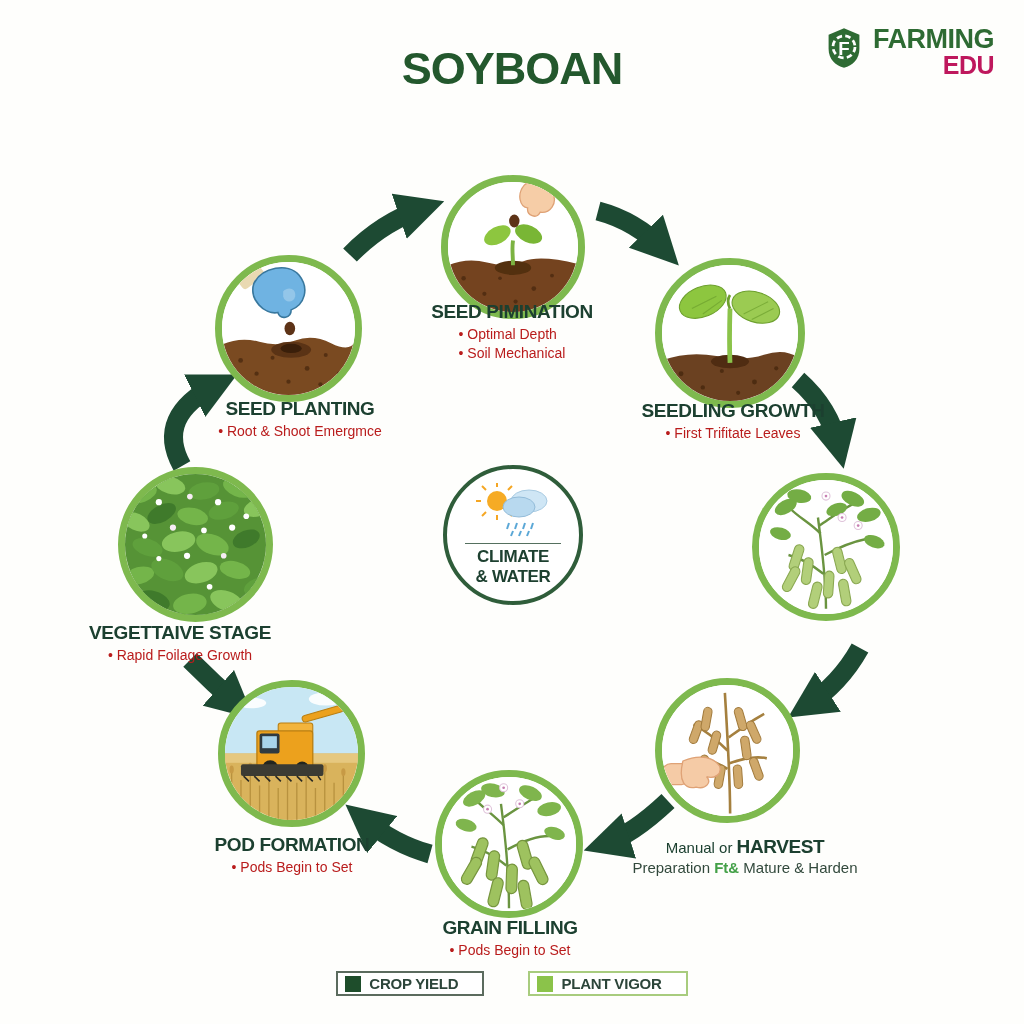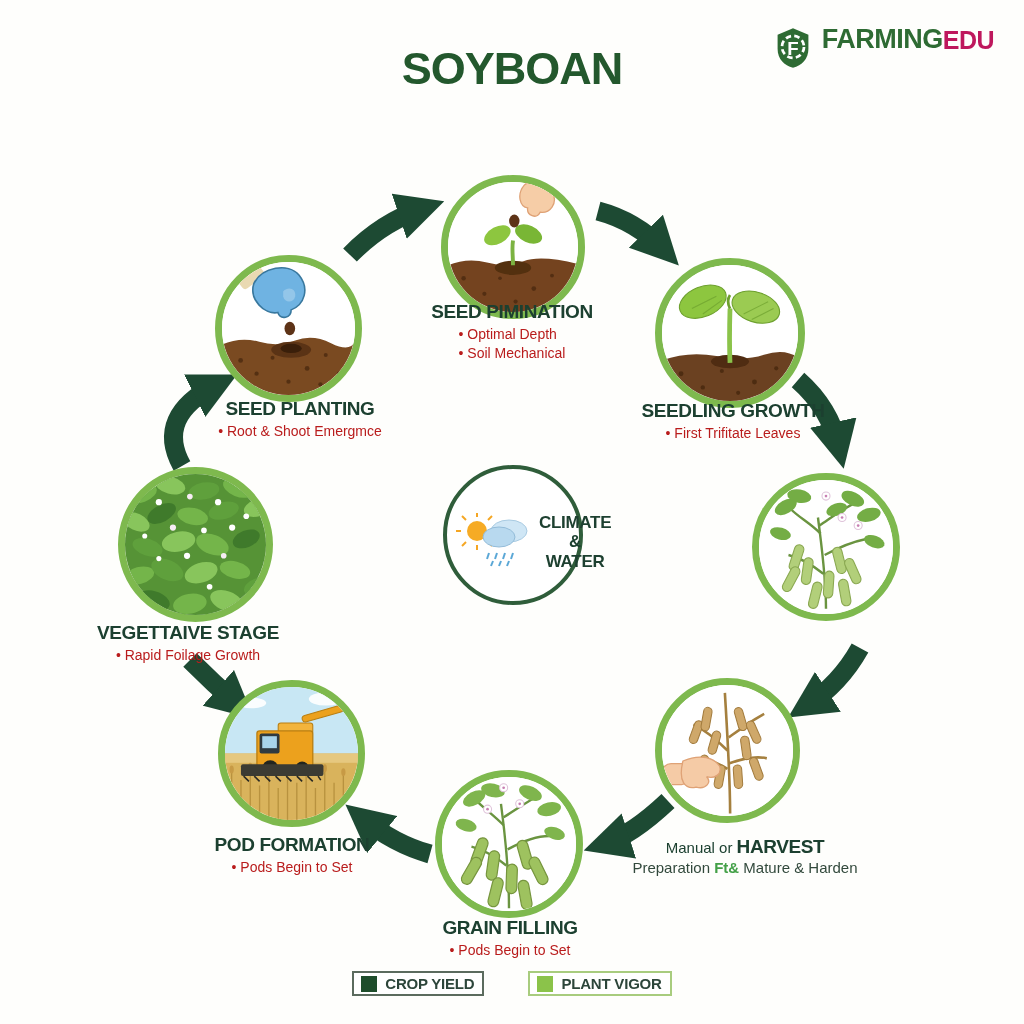--- a/index.html
+++ b/index.html
@@ -4,47 +4,47 @@
 <style>
   html,body{margin:0;padding:0;background:#ffffff;}
   .canvas{position:relative;width:1024px;height:1024px;background:#fefefc;overflow:hidden;
           font-family:"Liberation Sans",sans-serif;}
   
   .title-wrap{position:absolute;top:44px;left:0;width:100%;text-align:center;
               color:#23582d;font-weight:bold;letter-spacing:-1px;line-height:1.12;}
   .title-line{font-size:45px;}
   
   .logo{position:absolute;top:26px;right:30px;display:flex;align-items:flex-start;gap:7px;}
-  .logo-txt{display:flex;flex-direction:row;align-items:flex-end;line-height:1.0;text-align:center;}
+  .logo-txt{display:flex;flex-direction:column;align-items:flex-end;line-height:1.0;text-align:center;}
   .logo-main{font-size:27px;font-weight:bold;color:#2e6b33;letter-spacing:-0.5px;}
   .logo-sub{font-size:25px;font-weight:bold;color:#be185d;letter-spacing:-0.5px;}
   
   .circle{position:absolute;border-radius:50%;border:7px solid #7eb94e;background:#fff;
           box-sizing:border-box;overflow:hidden;}
   .circle svg{display:block;width:100%;height:100%;}
   .center-circle{position:absolute;left:443px;top:465px;width:140px;height:140px;border-radius:50%;
           border:4px solid #2f5d3a;background:#fff;box-sizing:border-box;display:flex;
-          flex-direction:row;align-items:center;justify-content:flex-start;padding-top:14px;}
+          flex-direction:column;align-items:center;justify-content:flex-start;padding-top:14px;}
   .center-divider{width:96px;height:0;border-top:1.5px solid #55705f;margin:2px 0 3px;}
   .center-text{font-size:17px;font-weight:bold;color:#1d4030;text-align:center;line-height:1.15;letter-spacing:-0.3px;}
   
   .stage-label{position:absolute;transform:translateX(-50%);text-align:center;white-space:nowrap;}
   .stage-title{margin:0;font-size:19px;font-weight:bold;color:#1c4030;letter-spacing:-0.4px;}
   .bullets{margin:2px 0 0;padding:0;list-style:none;font-size:14px;color:#b91c1c;
            display:inline-block;text-align:left;line-height:1.35;}
   .bullets li::before{content:"• ";}
   .harvest-line1{font-size:15px;color:#1c4030;}
   .harvest-line1 strong{font-size:19px;letter-spacing:-0.4px;}
   .harvest-line2{font-size:15px;color:#32493c;margin-top:1px;}
   .harvest-green{color:#43a047;font-weight:bold;}
   
   .arrows{position:absolute;left:0;top:0;pointer-events:none;}
   
   .legend{position:absolute;top:971px;left:0;width:100%;display:flex;justify-content:center;gap:26px;}
-  .legend-item{display:flex;align-items:center;gap:8px;padding:2px 8px 2px 7px;
+  .legend-item{display:flex;align-items:center;gap:8px;padding:2px 24px 2px 7px;
                font-size:15px;font-weight:bold;color:#2c453a;letter-spacing:-0.2px;background:#fff;}
   .legend-item.dark{border:2px solid #5b6b5e;}
   .legend-item.light{border:2px solid #a8cc7e;margin-left:18px;}
   .swatch{width:16px;height:16px;display:inline-block;}
 </style>
 </head>
 <body>
 
 <div class="canvas">
 
@@ -377,21 +377,21 @@
           <circle cx="56" cy="40" r="2" fill="#fff"></circle>
         <circle cx="76" cy="38" r="2.2" fill="#fff"></circle>
           <circle cx="14" cy="44" r="1.8" fill="#fff"></circle>
         <circle cx="44" cy="58" r="2.2" fill="#fff"></circle>
           <circle cx="70" cy="58" r="2" fill="#f7ecf4"></circle>
         <circle cx="24" cy="60" r="1.8" fill="#fff"></circle>
           <circle cx="60" cy="80" r="2" fill="#fff"></circle>
       </g>
     </svg>
   </div>
-  <div class="stage-label" style="left:188px;top:622px;">
+  <div class="stage-label" style="left:180px;top:622px;">
     <h3 class="stage-title">VEGETTAIVE STAGE</h3>
     <ul class="bullets"><li>Rapid Foilage Growth</li></ul>
   </div>
 
   <div class="center-circle">
     <span>
       <svg width="92" height="54" viewBox="0 0 92 54">
         <g stroke="#f5a623" stroke-width="2">
           <line x1="30" y1="4" x2="30" y2="0"></line>
             <line x1="30" y1="32" x2="30" y2="37"></line>

